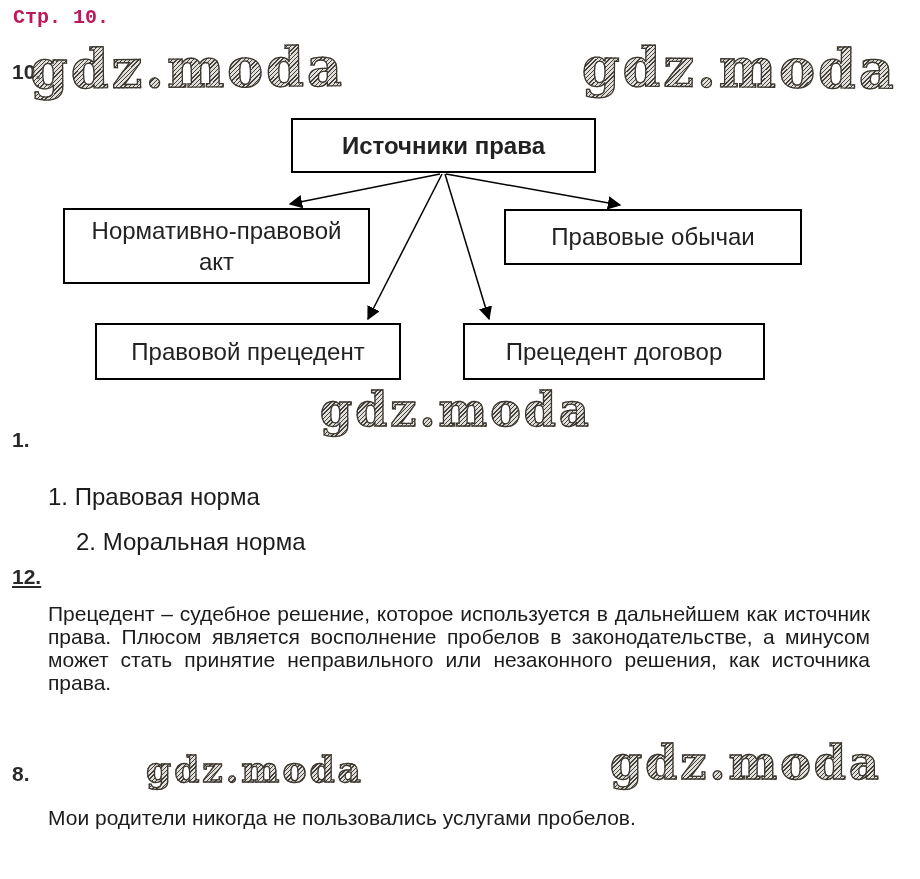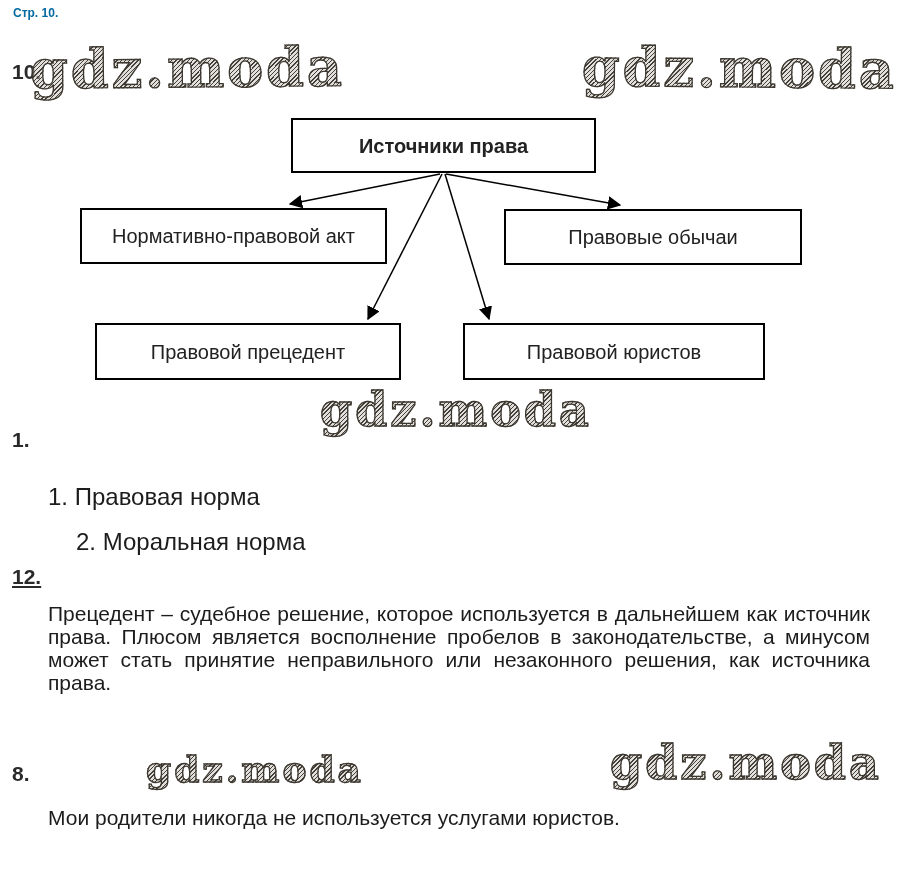--- a/index.html
+++ b/index.html
@@ -13,23 +13,24 @@
     position: relative;
     overflow: hidden;
     font-family: "Liberation Sans", sans-serif;
     color: #1c1c1c;
   }
   .abs { position: absolute; }
 
   
   .page-header {
     left: 13px; top: 6px;
-    font-size: 12px;
+    font-size: 20px;
     font-weight: 700;
-    color: #0369a1;
+    color: #be185d;
+    font-family: Liberation Mono, monospace;
   }
   .qnum {
     font-size: 21px;
     font-weight: 700;
     color: #2a2a2a;
   }
   .q10-num { left: 12px; top: 60px; }
   .q11-num { left: 12px; top: 428px; }
   .q12-num { left: 12px; top: 565px; text-decoration: underline; }
   .q13-num { left: 12px; top: 762px; }
@@ -61,31 +62,31 @@
 
   
   .dbox {
     position: absolute;
     border: 2px solid #000000;
     background: #ffffff;
     display: flex;
     align-items: center;
     justify-content: center;
     text-align: center;
-    font-size: 20px;
+    font-size: 24px;
     color: #222222;
     box-sizing: border-box;
     padding: 4px 10px;
     line-height: 1.3;
   }
   .dbox.root {
     left: 291px; top: 118px; width: 305px; height: 55px;
     font-weight: 700;
   }
-  .dbox.b-left   { left: 80px;  top: 208px; width: 307px; height: 56px; text-align: center; }
+  .dbox.b-left   { left: 63px;  top: 208px; width: 307px; height: 76px; text-align: center; }
   .dbox.b-right  { left: 504px; top: 209px; width: 298px; height: 56px; text-align: center; }
   .dbox.b-bleft  { left: 95px;  top: 323px; width: 306px; height: 57px; }
   .dbox.b-bright { left: 463px; top: 323px; width: 302px; height: 57px; }
 
   .diagram-arrows {
     position: absolute;
     left: 0; top: 0;
     width: 920px; height: 879px;
     pointer-events: none;
   }
@@ -137,27 +138,27 @@
   <line x1="440" y1="174" x2="290" y2="204" marker-end="url(#arrowhead)"></line>
   <line x1="446" y1="174" x2="620" y2="205" marker-end="url(#arrowhead)"></line>
   <line x1="442" y1="174" x2="368" y2="319" marker-end="url(#arrowhead)"></line>
   <line x1="445" y1="174" x2="489" y2="319" marker-end="url(#arrowhead)"></line>
 </svg>
 
 <div class="dbox root">Источники права</div>
 <div class="dbox b-left">Нормативно-правовой акт</div>
 <div class="dbox b-right">Правовые обычаи</div>
 <div class="dbox b-bleft">Правовой прецедент</div>
-<div class="dbox b-bright">Правовой юристов</div>
+<div class="dbox b-bright">Прецедент договор</div>
 
 <div class="abs wm wm-center">gdz.moda</div>
 
 <div class="abs qnum q11-num">1.</div>
 <div class="abs list-item item-1">1. Правовая норма</div>
 <div class="abs list-item item-2">2. Моральная норма</div>
 
 <div class="abs qnum q12-num">12.</div>
 <div class="abs answer-paragraph">Прецедент – судебное решение, которое используется в дальнейшем как источник права. Плюсом является восполнение пробелов в законодательстве, а минусом может стать принятие неправильного или незаконного решения, как источника права.</div>
 
 <div class="abs qnum q13-num">8.</div>
 <div class="abs wm wm-13-left">gdz.moda</div>
 <div class="abs wm wm-13-right">gdz.moda</div>
-<div class="abs answer-line">Мои родители никогда не используется услугами юристов.</div>
+<div class="abs answer-line">Мои родители никогда не пользовались услугами пробелов.</div>
 
 </body></html>

